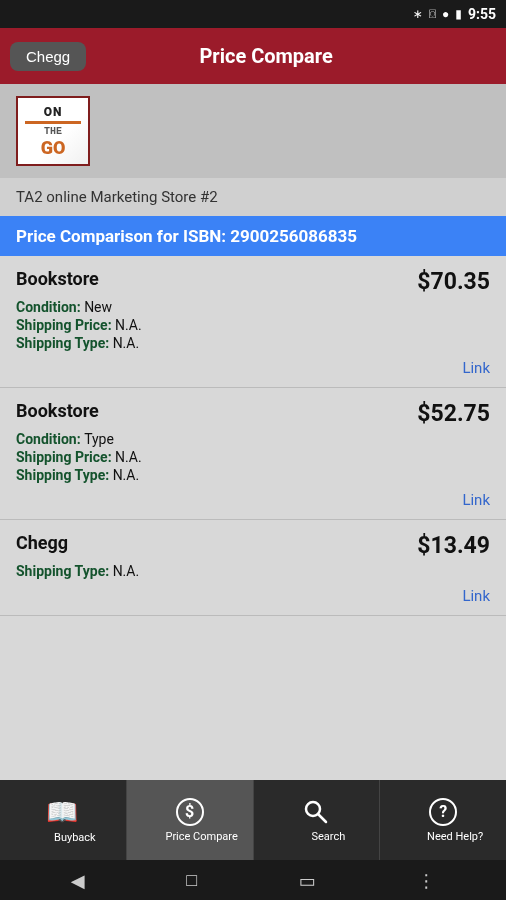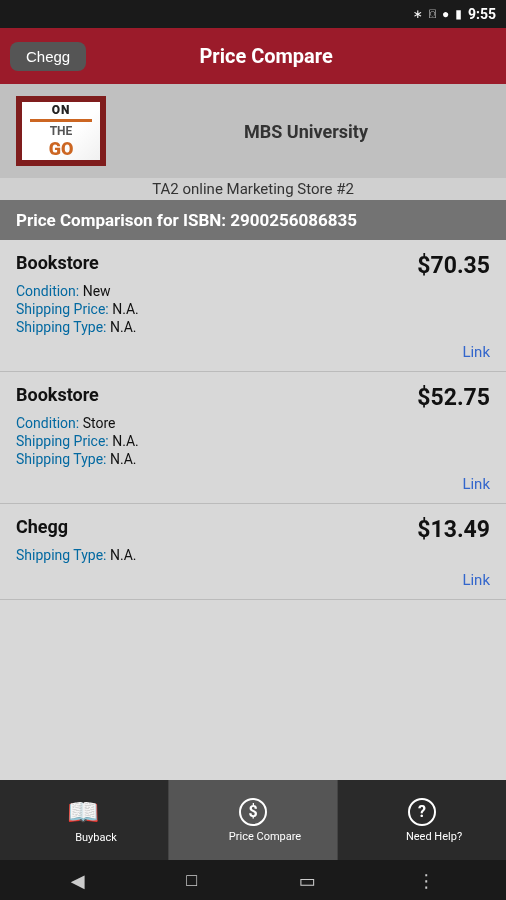--- a/index.html
+++ b/index.html
@@ -64,24 +64,24 @@
     
     #store-header {
       width: 100%;
       background: #c0c0c0;
       display: flex;
       align-items: center;
       padding: 12px 16px;
       gap: 16px;
     }
     #store-logo {
-      width: 90px;
+      width: 74px;
       height: 70px;
       background: #fff;
-      border: 6px solid #7f1d1d;
+      border: 2px solid #7f1d1d;
       display: flex;
       align-items: center;
       justify-content: center;
       font-size: 10px;
       font-weight: bold;
       color: #333;
       flex-shrink: 0;
       position: relative;
       overflow: hidden;
     }
@@ -90,30 +90,29 @@
       font-weight: bold;
       color: #333;
       flex: 1;
       text-align: center;
     }
 
     
     #section-label {
       width: 100%;
       background: #d0d0d0;
-      padding: 2px 16px;
-      text-align: center;
+      padding: 10px 16px;
       font-size: 15px;
       color: #333;
     }
 
     
     #isbn-header {
       width: 100%;
-      background: #737373;
+      background: #3b82f6;
       padding: 10px 16px;
     }
     #isbn-text {
       color: #fff;
       font-size: 17px;
       font-weight: bold;
     }
 
     
     #main-content {
@@ -146,21 +145,22 @@
       font-size: 23px;
       font-weight: bold;
       color: #111;
     }
     .price-detail {
       font-size: 14px;
       color: #333;
       margin-bottom: 2px;
     }
     .price-detail span.label {
-      color: #0369a1;
+      color: #14532d;
+      font-weight: bold;
     }
     .price-detail span.value {
       font-weight: normal;
       color: #111;
       text-align: center;
     }
     .link-row {
       display: flex;
       justify-content: flex-end;
       padding: 6px 0 10px 0;
@@ -230,21 +230,21 @@
     .logo-inner {
       display: flex;
       flex-direction: column;
       align-items: center;
       justify-content: center;
       width: 100%;
       height: 100%;
       background: linear-gradient(135deg, #fff 60%, #f0f0f0);
     }
     .logo-line1 { font-size: 12px; font-weight: 900; color: #222; letter-spacing: 1px; }
-    .logo-line2 { font-size: 12px; color: #555; }
+    .logo-line2 { font-size: 10px; color: #555; font-family: Liberation Mono, monospace; }
     .logo-line3 { font-size: 18px; font-weight: 900; color: #c62; }
     .logo-bar {
       width: 80%;
       height: 3px;
       background: #c62;
       margin: 2px 0;
     }
 
     
     .search-icon-svg {
@@ -303,21 +303,20 @@
 
 <div id="store-header">
   <div id="store-logo">
     <div class="logo-inner">
       <div class="logo-line1">ON</div>
       <div class="logo-bar"></div>
       <div class="logo-line2">THE</div>
       <div class="logo-line3">GO</div>
     </div>
   </div>
-  <div id="store-name">MBS University</div>
 </div>
 
 <div id="section-label">TA2 online Marketing Store #2</div>
 
 <div id="isbn-header">
   <div id="isbn-text">Price Comparison for ISBN: 2900256086835</div>
 </div>
 
 <div id="main-content">
 
@@ -338,21 +337,21 @@
       <div class="link-row">
         <a class="link-text" href="#">Link</a>
       </div>
     </div>
     <div class="price-item">
       <div class="price-item-header">
         <span class="store-title">Bookstore</span>
         <span class="price-value">$52.75</span>
       </div>
       <div class="price-detail">
-        <span class="label">Condition: </span><span class="value">Store</span>
+        <span class="label">Condition: </span><span class="value">Type</span>
       </div>
       <div class="price-detail">
         <span class="label">Shipping Price: </span><span class="value">N.A.</span>
       </div>
       <div class="price-detail">
         <span class="label">Shipping Type: </span><span class="value">N.A.</span>
       </div>
       <div class="link-row">
         <a class="link-text" href="#">Link</a>
       </div>
@@ -374,20 +373,27 @@
 <div id="tab-bar">
   <div class="tab-item">
     <span class="tab-icon book-icon">📖</span>
     <span class="tab-label">Buyback</span>
   </div>
   <div class="tab-item active">
     <div class="dollar-circle">$</div>
     <span class="tab-label">Price Compare</span>
   </div>
   <div class="tab-item">
+    <svg class="search-icon-svg" viewBox="0 0 28 28" fill="none">
+      <circle cx="11" cy="11" r="7" stroke="white" stroke-width="2.5"></circle>
+      <line x1="16" y1="16" x2="24" y2="24" stroke="white" stroke-width="2.5" stroke-linecap="round"></line>
+    </svg>
+    <span class="tab-label">Search</span>
+  </div>
+  <div class="tab-item">
     <div class="question-circle">?</div>
     <span class="tab-label">Need Help?</span>
   </div>
 </div>
 
 <div id="android-nav">
   <span class="nav-btn">◀</span>
   <span class="nav-btn">□</span>
   <span class="nav-btn">▭</span>
   <span class="nav-btn">⋮</span>

